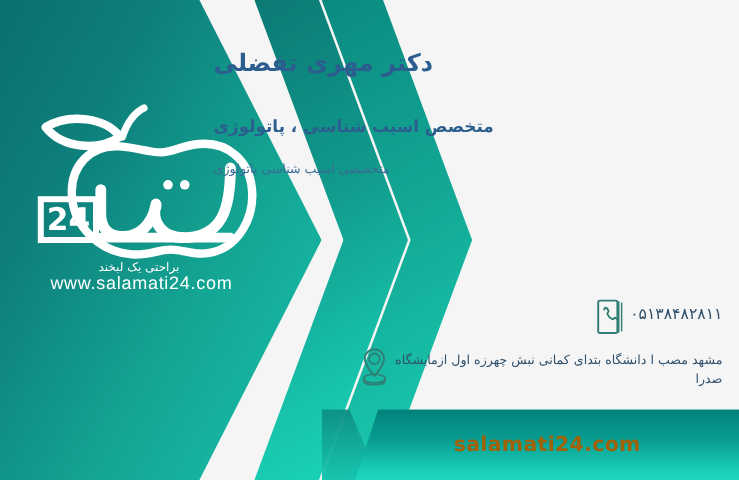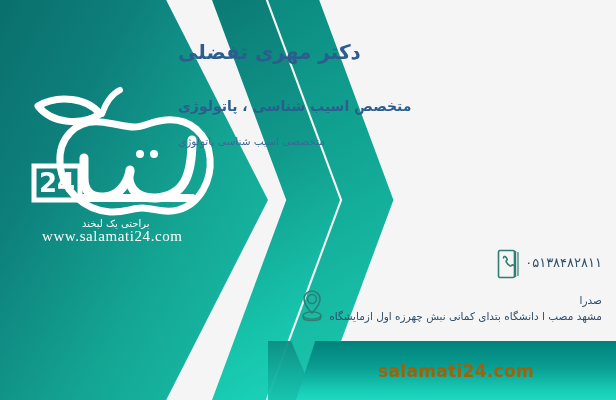--- a/index.html
+++ b/index.html
@@ -73,21 +73,21 @@
     direction: rtl;
     margin-top: 12px;
   }
   .logo-url {
     position: absolute;
     left: 28px;
     top: 148px;
     font-size: 15px;
     letter-spacing: 0.6px;
     color: #ffffff;
-    font-family: Liberation Serif, serif;
+    font-family: Liberation Sans, sans-serif;
     direction: ltr;
   }
 
   
   .doctor-name {
     position: absolute;
     right: 18px;
     top: 40px;
     width: 420px;
     text-align: left;
@@ -252,22 +252,22 @@
       <svg viewBox="0 0 26 34" width="26" height="34">
         <path d="M13 3 C8.6 3 5 6.6 5 11 C5 17 13 25 13 25 C13 25 21 17 21 11
                  C21 6.6 17.4 3 13 3 Z" fill="none" stroke="#2f7d74" stroke-width="1.6"></path>
         <circle cx="13" cy="11" r="4.4" fill="none" stroke="#2f7d74" stroke-width="1.5"></circle>
         <ellipse cx="13" cy="27.5" rx="9" ry="3.6" fill="none" stroke="#2f7d74" stroke-width="1.4"></ellipse>
         <path d="M4.2 27.5 L4.2 29.8 C4.2 31.4 8.2 32.6 13 32.6
                  C17.8 32.6 21.8 31.4 21.8 29.8 L21.8 27.5" fill="none" stroke="#2f7d74" stroke-width="1.4"></path>
       </svg>
     </span>
     <span class="contact-text">
+      <span class="addr-line">مشهد مصب ا دانشگاه بتدای کمانی نبش چهرزه اول ازمایشگاه</span>
       <span class="addr-line">صدرا</span>
-      <span class="addr-line">مشهد مصب ا دانشگاه بتدای کمانی نبش چهرزه اول ازمایشگاه</span>
     </span>
   </div>
 
   <div class="footer-accent"></div>
   <div class="footer-bar"></div>
   <div class="footer-text">salamati24.com</div>
 
 </div>
 
 </body></html>

